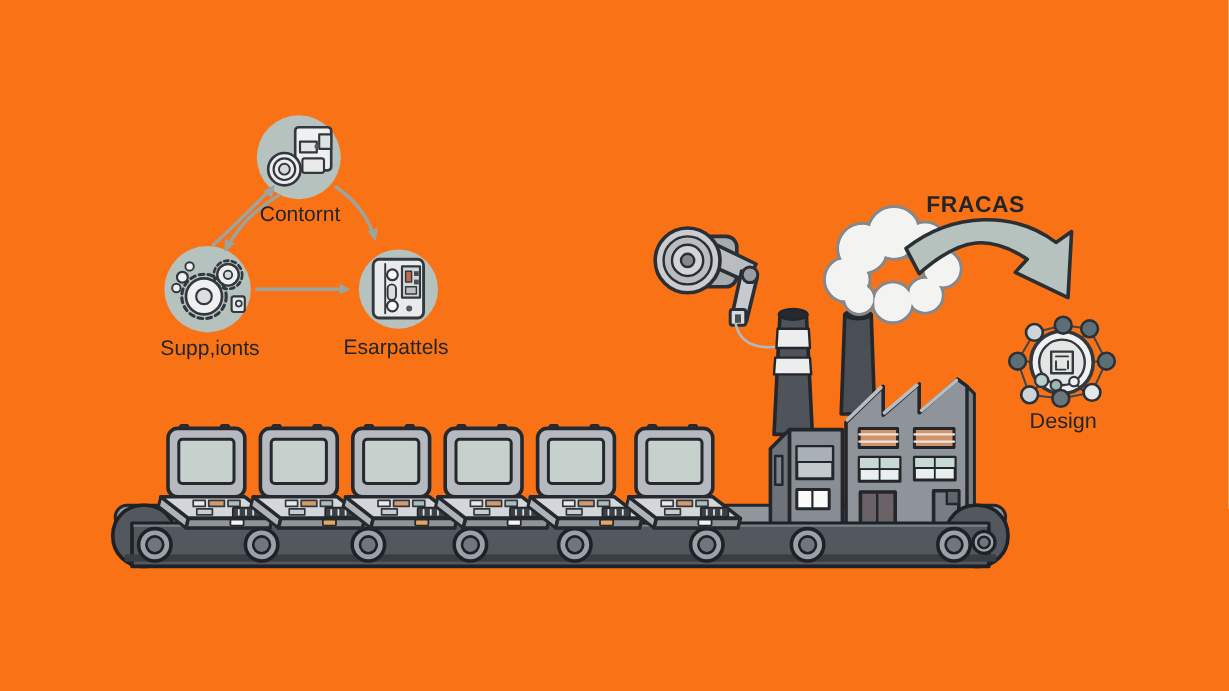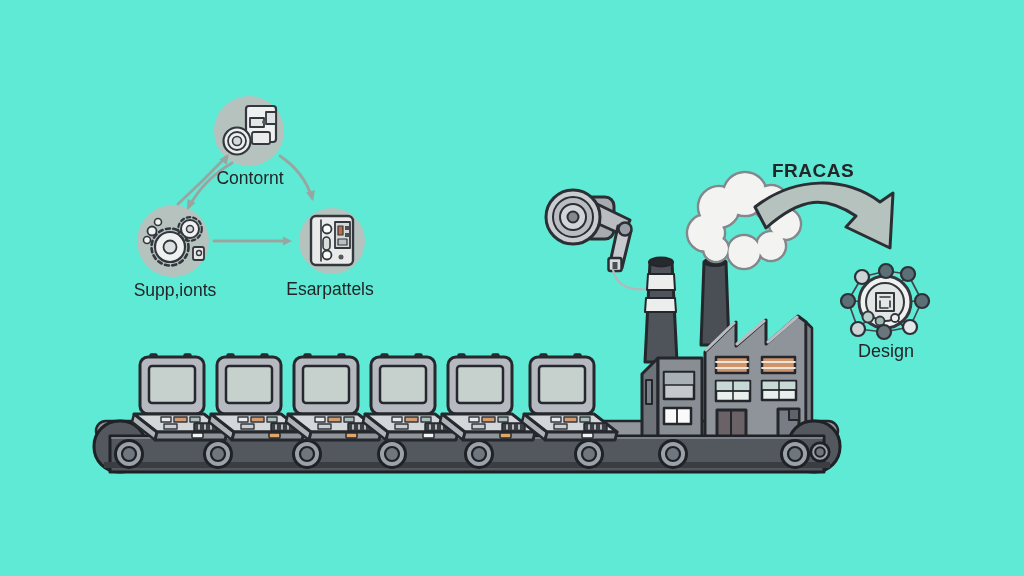--- a/index.html
+++ b/index.html
@@ -1,16 +1,16 @@
 <!DOCTYPE html>
 <html><head>
 <meta charset="utf-8">
 <style>
   html,body{margin:0;padding:0;background:#ffffff;}
-  #canvas{position:relative;width:1024px;height:576px;background:#5eead4;overflow:hidden;
+  #canvas{position:relative;width:1024px;height:576px;background:#f97316;overflow:hidden;
           font-family:"Liberation Sans",sans-serif;}
   svg{position:absolute;left:0;top:0;}
   svg *{stroke-linejoin:round;stroke-linecap:round;}
   .lbl{font-family:"Liberation Sans",sans-serif;font-size:17.5px;fill:#232528;}
   .lbl-bold{font-family:"Liberation Sans",sans-serif;font-size:19px;font-weight:bold;letter-spacing:.5px;fill:#232528;}
   .lbl-design{font-family:"Liberation Sans",sans-serif;font-size:18px;fill:#232528;}
   .conn{stroke:#9aa5a1;stroke-width:2.8;fill:none;}
   .connhead{fill:#9aa5a1;stroke:none;}
   .net-edge{stroke:#41464c;stroke-width:1.7;fill:none;}
 </style>

